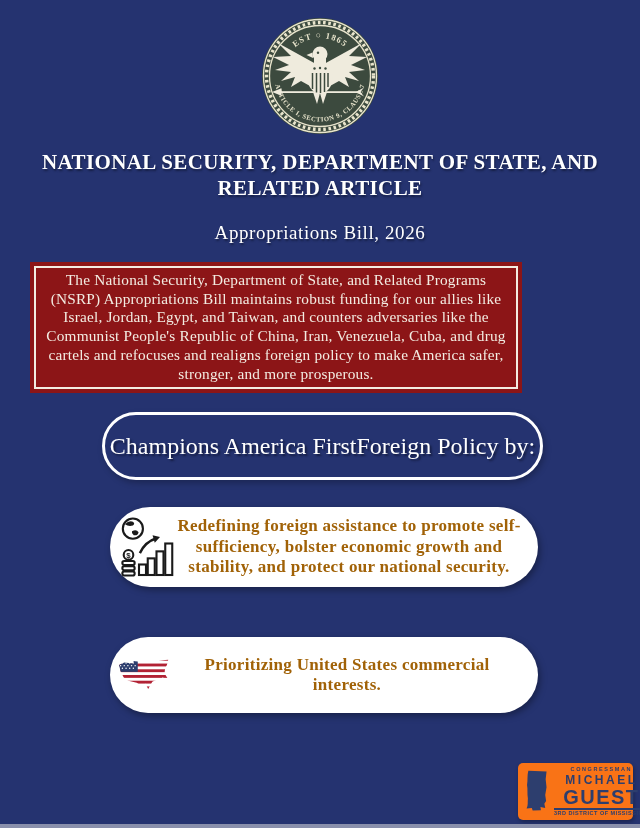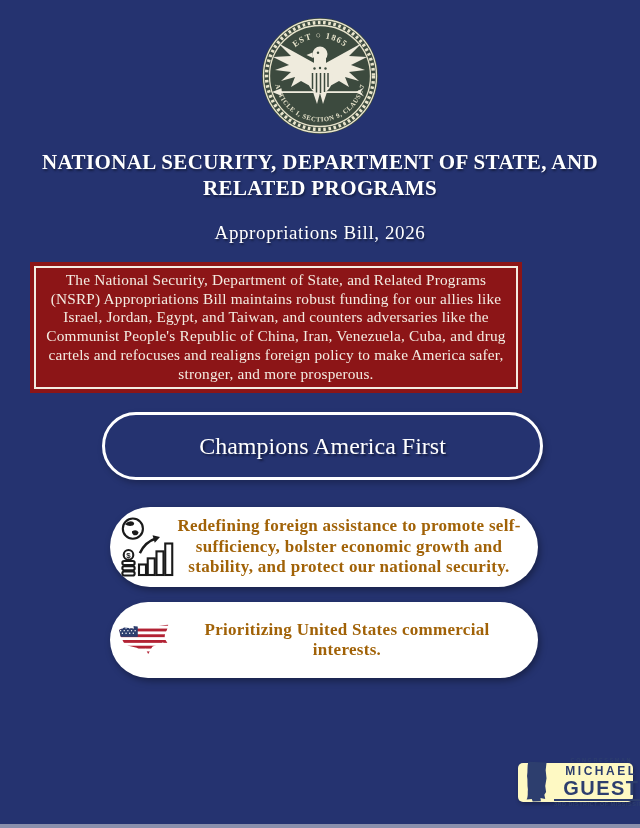--- a/index.html
+++ b/index.html
@@ -40,31 +40,31 @@
   }
   
   .pill{
     position:absolute;left:110px;width:428px;box-sizing:border-box;
     background:#ffffff;border-radius:40px;
     display:flex;align-items:center;
     box-shadow:2px 3px 7px rgba(0,0,0,.35);
     padding:0 14px 0 8px;
   }
   .pill-1{top:507px;height:80px;}
-  .pill-2{top:602px;height:76px;}
+  .pill-2{top:637px;height:76px;}
   .pill .icon-wrap{flex:0 0 auto;display:flex;align-items:center;justify-content:center;}
   .pill .pill-text{
     flex:1 1 auto;text-align:center;color:#a16207;
     font-weight:bold;font-size:17px;line-height:20.5px;letter-spacing:.3px;
   }
   .pill-2 .pill-text{text-align:center;}
   
   .footer-logo{
-    position:absolute;left:518px;top:763px;width:115px;height:39px;box-sizing:border-box;
-    background:#fef9c3;border-radius:5px;
+    position:absolute;left:518px;top:763px;width:115px;height:57px;box-sizing:border-box;
+    background:#f97316;border-radius:5px;
     display:flex;align-items:center;gap:4px;padding:5px 6px;
     font-family:"Liberation Sans", sans-serif;color:#2D3E6E;
     box-shadow:1px 2px 4px rgba(0,0,0,.3);
   }
   .ms-shape{flex:0 0 auto;}
   .logo-text{display:flex;flex-direction:column;align-items:center;line-height:1;}
   .logo-congressman{font-size:5.5px;letter-spacing:1.6px;font-weight:bold;}
   .logo-michael{font-size:12px;font-weight:bold;letter-spacing:2.5px;margin-top:1.5px;}
   .logo-guest{font-size:20px;font-weight:800;letter-spacing:1.5px;margin-top:1px;}
   .logo-rule{width:100%;height:1.5px;background:#2D3E6E;margin-top:1.5px;}
@@ -121,31 +121,32 @@
     <g fill="#3C4A3E">
       <circle cx="54.5" cy="52.5" r="1.2"></circle>
       <circle cx="60" cy="52" r="1.2"></circle>
       <circle cx="65.5" cy="52.5" r="1.2"></circle>
     </g>
   </svg>
 
   <div class="header">
     <div class="title">
       <span>NATIONAL SECURITY, DEPARTMENT OF STATE, AND</span>
-      <span>RELATED PROGRAMS</span>
+      <span>RELATED ARTICLE</span>
     </div>
     <div class="subtitle">Appropriations Bill, 2026</div>
   </div>
 
   <div class="summary">
     <span>The National Security, Department of State, and Related Programs (NSRP) Appropriations Bill maintains robust funding for our allies like Israel, Jordan, Egypt, and Taiwan, and counters adversaries like the Communist People's Republic of China, Iran, Venezuela, Cuba, and drug cartels and refocuses and realigns foreign policy to make America safer, stronger, and more prosperous.</span>
   </div>
 
   <div class="champions">
     <span>Champions America First</span>
+    <span>Foreign Policy by:</span>
   </div>
 
   <div class="pill pill-1">
     <span class="icon-wrap">
       <svg width="56" height="62" viewBox="0 0 64 70">
         <g fill="none" stroke="#1a1a1a" stroke-width="2.4">
 
           <circle cx="17" cy="14" r="11.5"></circle>
           <path d="M8,9 Q12,4.5 17,6 Q20,8 17,10.5 Q12,12 8,9 Z" fill="#1a1a1a" stroke="none"></path>
           <path d="M16,17 Q21,14.5 23.5,18 Q22.5,22.5 18,21.5 Q15,19.5 16,17 Z" fill="#1a1a1a" stroke="none"></path>

